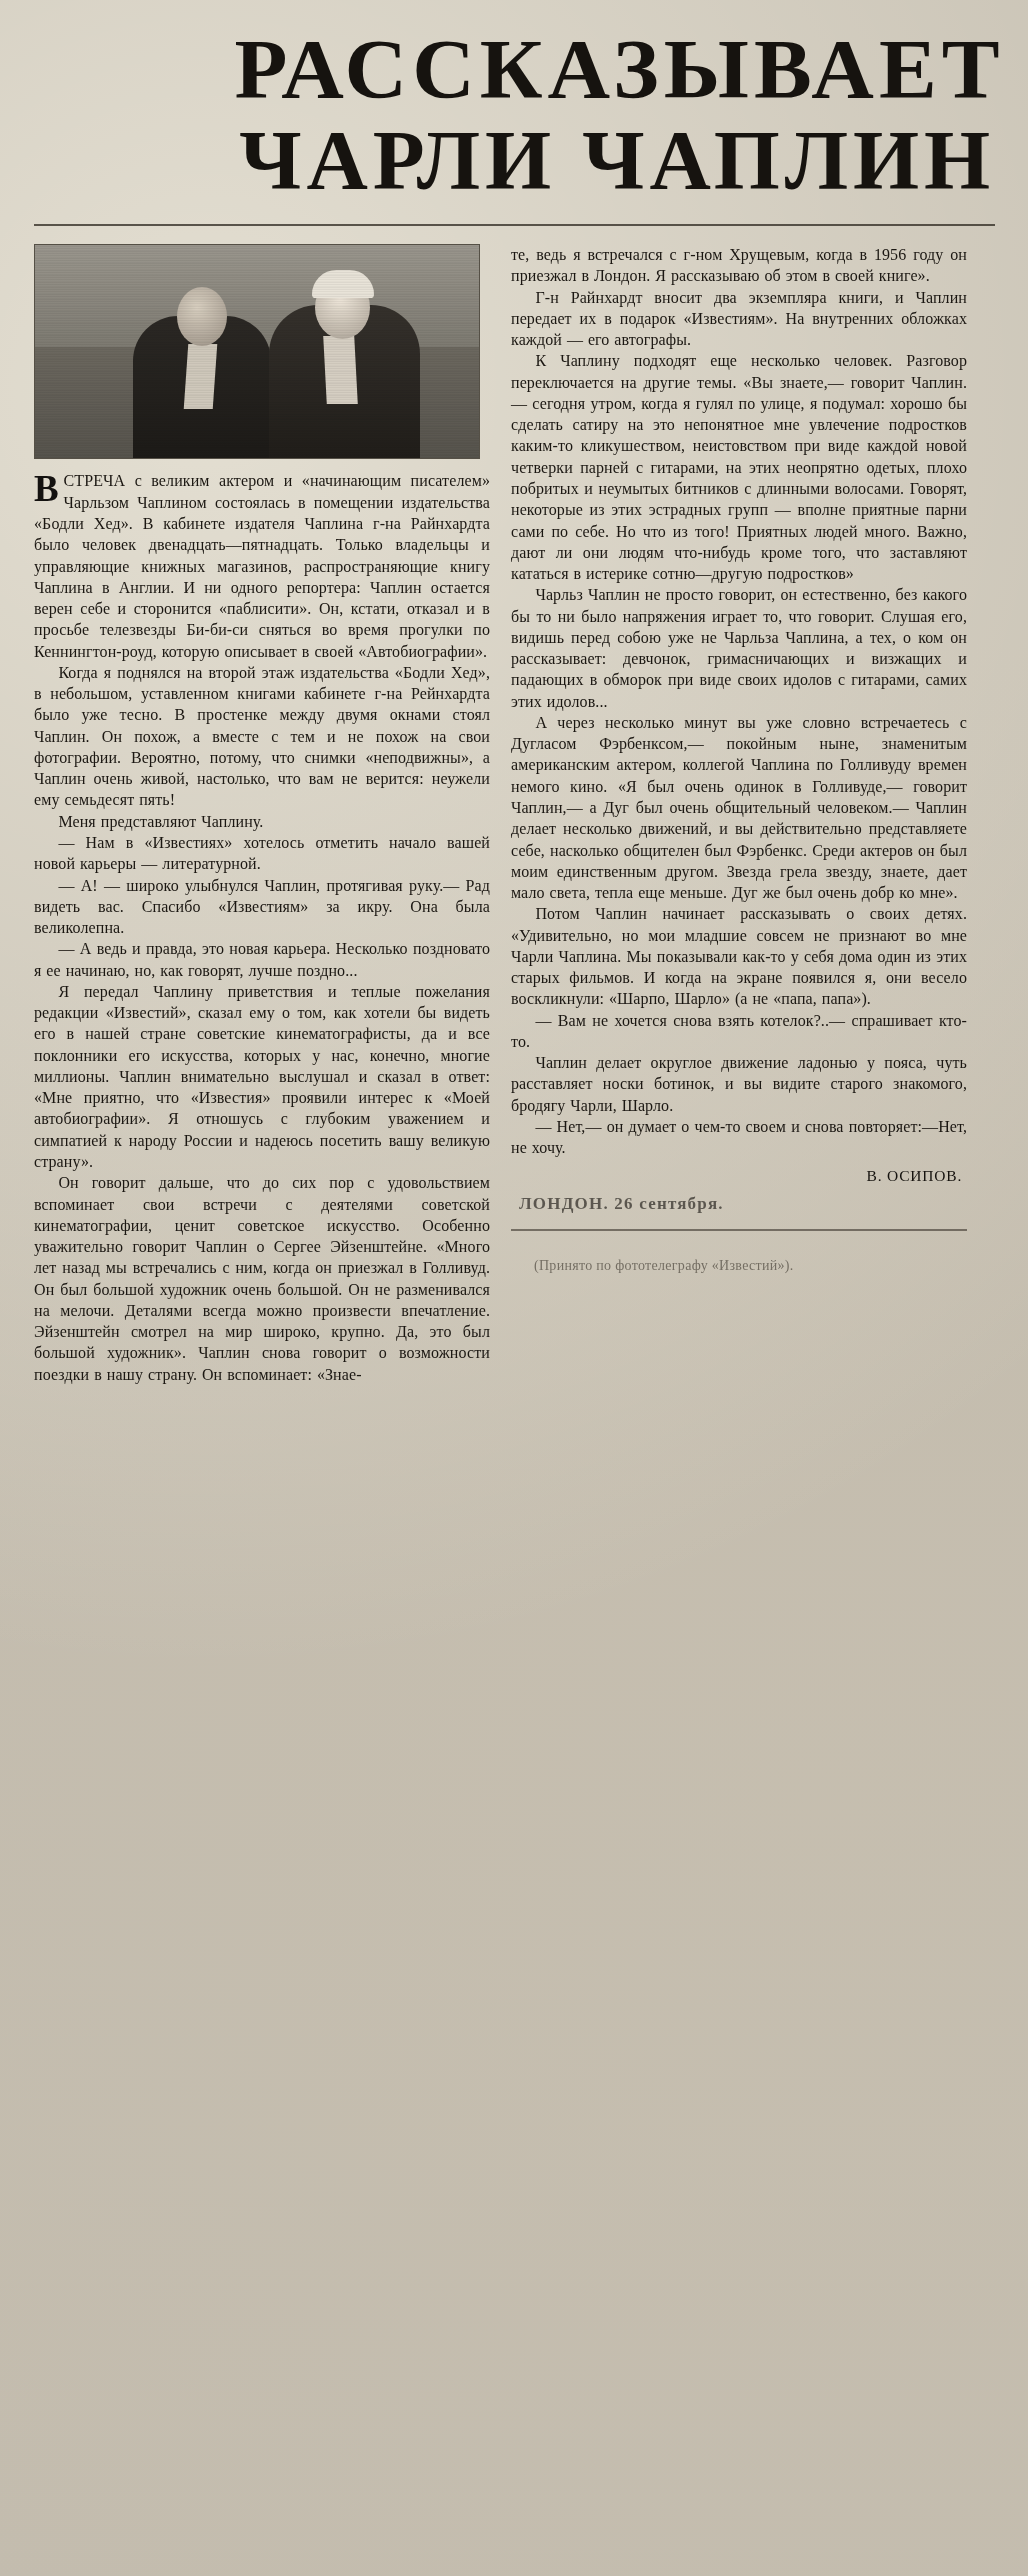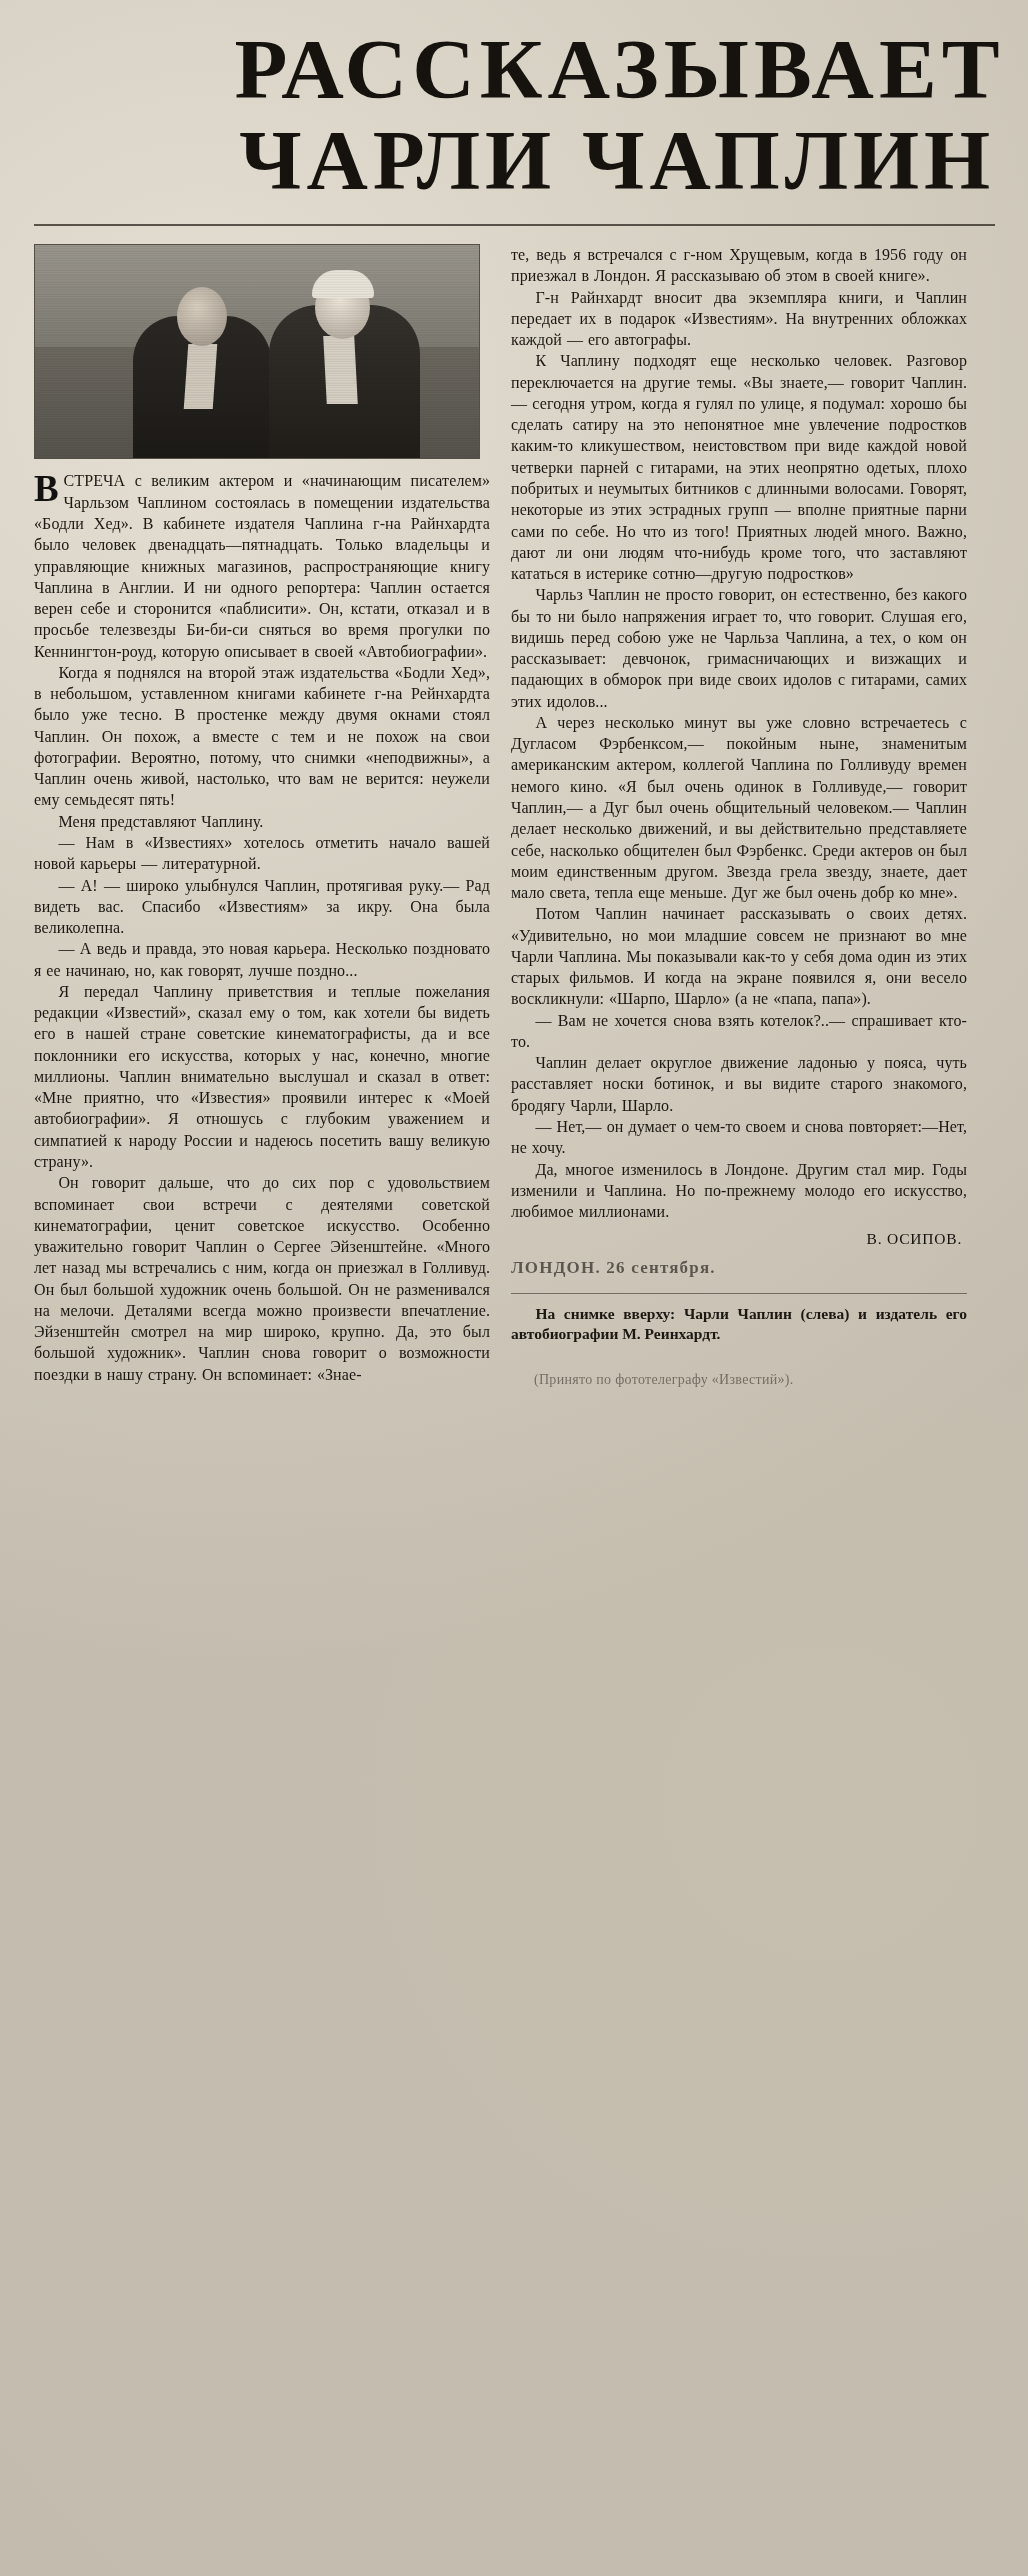--- a/index.html
+++ b/index.html
@@ -210,20 +210,21 @@
   .credit {
     margin-top: 27px;
     font-size: 14px;
     color: #3a342b;
     opacity: 0.6;
     letter-spacing: 0.3px;
     text-indent: 23px;
   }
   .faded {
     opacity: 0.62;
+    margin-left: 8px;
   }
 </style>
 </head>
 <body>
 
 <div class="page">
 
   <div class="headline">
     <span class="l1">РАССКАЗЫВАЕТ</span>
     <span class="l2">ЧАРЛИ ЧАПЛИН</span>
@@ -265,25 +266,23 @@
     <div class="col">
       <p class="body first">те, ведь я встречался с г-ном Хрущевым, когда в 1956 году он приезжал в Лондон. Я рассказываю об этом в своей книге».</p>
       <p class="body">Г-н Райнхардт вносит два экземпляра книги, и Чаплин передает их в подарок «Известиям». На внутренних обложках каждой — его автографы.</p>
       <p class="body">К Чаплину подходят еще несколько человек. Разговор переключается на другие темы. «Вы знаете,— говорит Чаплин.— сегодня утром, когда я гулял по улице, я подумал: хорошо бы сделать сатиру на это непонятное мне увлечение подростков каким-то кликушеством, неистовством при виде каждой новой четверки парней с гитарами, на этих неопрятно одетых, плохо побритых и неумытых битников с длинными волосами. Говорят, некоторые из этих эстрадных групп — вполне приятные парни сами по себе. Но что из того! Приятных людей много. Важно, дают ли они людям что-нибудь кроме того, что заставляют кататься в истерике сотню—другую подростков»</p>
       <p class="body">Чарльз Чаплин не просто говорит, он естественно, без какого бы то ни было напряжения играет то, что говорит. Слушая его, видишь перед собою уже не Чарльза Чаплина, а тех, о ком он рассказывает: девчонок, гримасничающих и визжащих и падающих в обморок при виде своих идолов с гитарами, самих этих идолов...</p>
       <p class="body">А через несколько минут вы уже словно встречаетесь с Дугласом Фэрбенксом,— покойным ныне, знаменитым американским актером, коллегой Чаплина по Голливуду времен немого кино. «Я был очень одинок в Голливуде,— говорит Чаплин,— а Дуг был очень общительный человеком.— Чаплин делает несколько движений, и вы действительно представляете себе, насколько общителен был Фэрбенкс. Среди актеров он был моим единственным другом. Звезда грела звезду, знаете, дает мало света, тепла еще меньше. Дуг же был очень добр ко мне».</p>
       <p class="body">Потом Чаплин начинает рассказывать о своих детях. «Удивительно, но мои младшие совсем не признают во мне Чарли Чаплина. Мы показывали как-то у себя дома один из этих старых фильмов. И когда на экране появился я, они весело воскликнули: «Шарпо, Шарло» (а не «папа, папа»).</p>
       <p class="body">— Вам не хочется снова взять котелок?..— спрашивает кто-то.</p>
       <p class="body">Чаплин делает округлое движение ладонью у пояса, чуть расставляет носки ботинок, и вы видите старого знакомого, бродягу Чарли, Шарло.</p>
       <p class="body">— Нет,— он думает о чем-то своем и снова повторяет:—Нет, не хочу.</p>
-      <p class="body">Да, многое изменилось в Лондоне. Другим стал мир. Годы изменили и Чаплина. Но по-прежнему молодо его искусство, любимое миллионами.</p>
 
       <div class="signature">В. ОСИПОВ.</div>
       <div class="dateline faded">ЛОНДОН.  26 сентября.</div>
 
       <div class="caption-rule"></div>
-      <div class="caption">На снимке вверху: Чарли Чаплин (слева) и издатель его автобиографии М. Реинхардт.</div>
       <div class="credit">(Принято по фототелеграфу «Известий»).</div>
     </div>
 
   </div>
 </div>
 
 
 </body></html>

